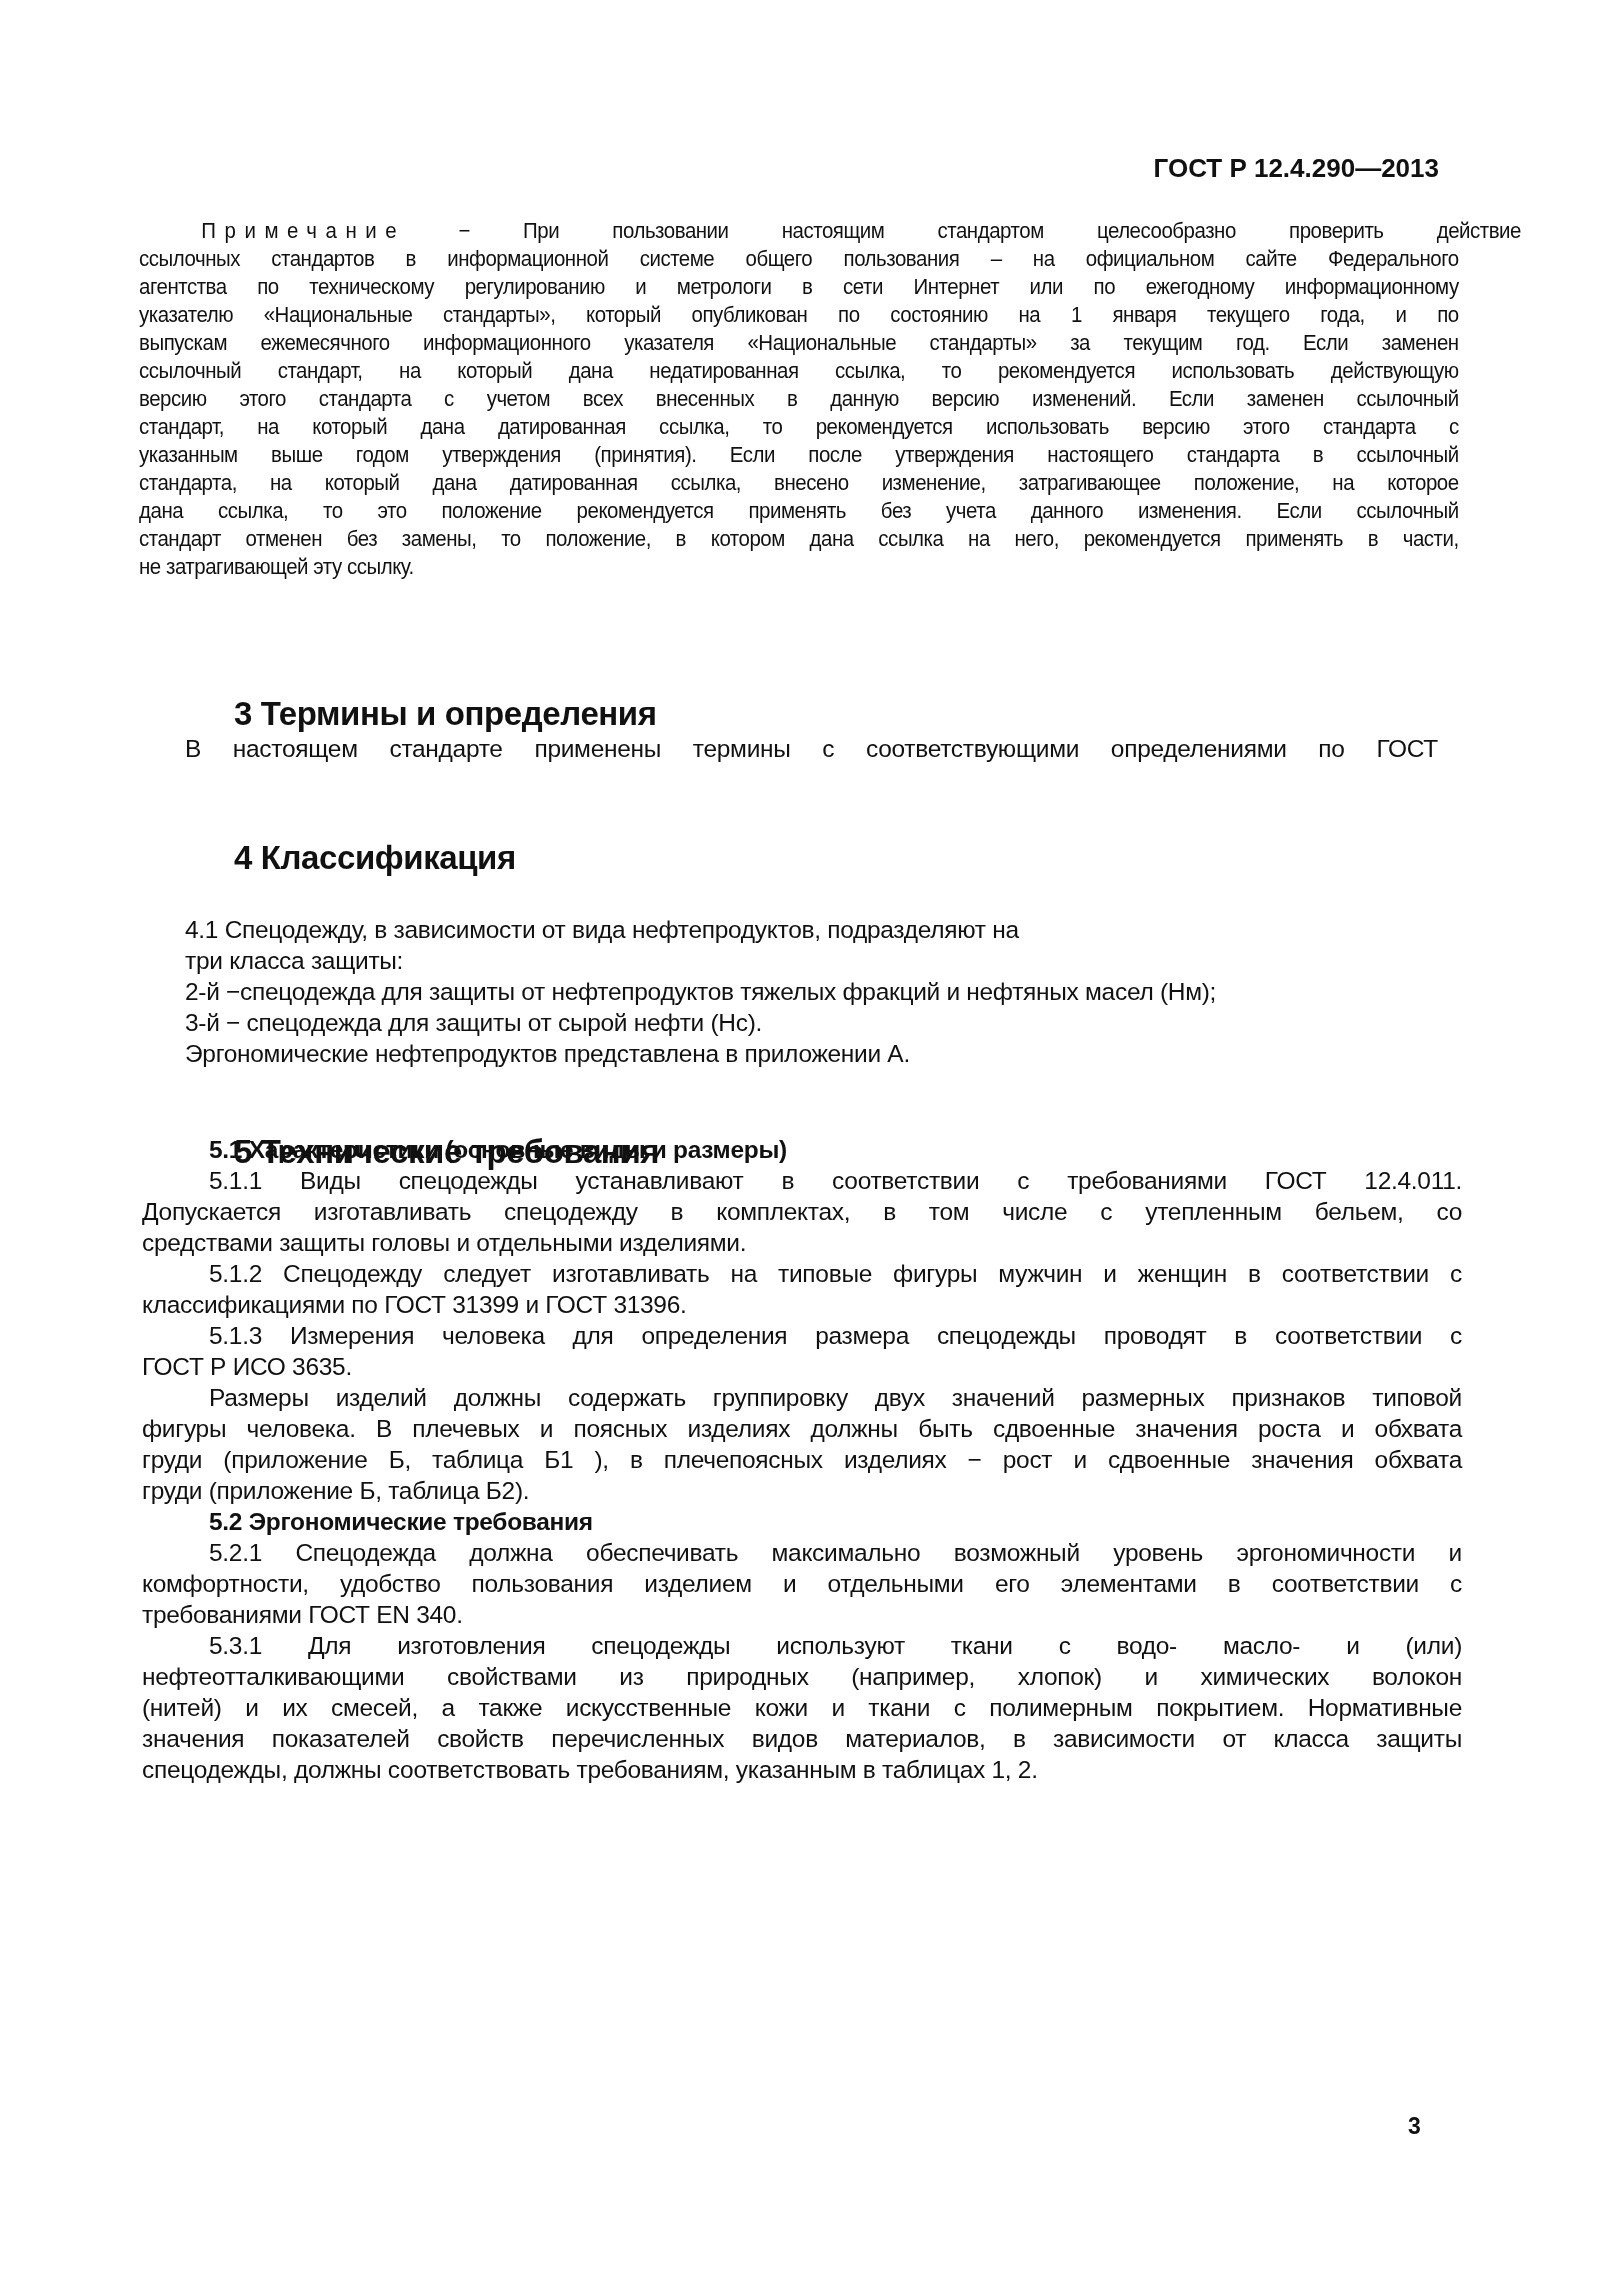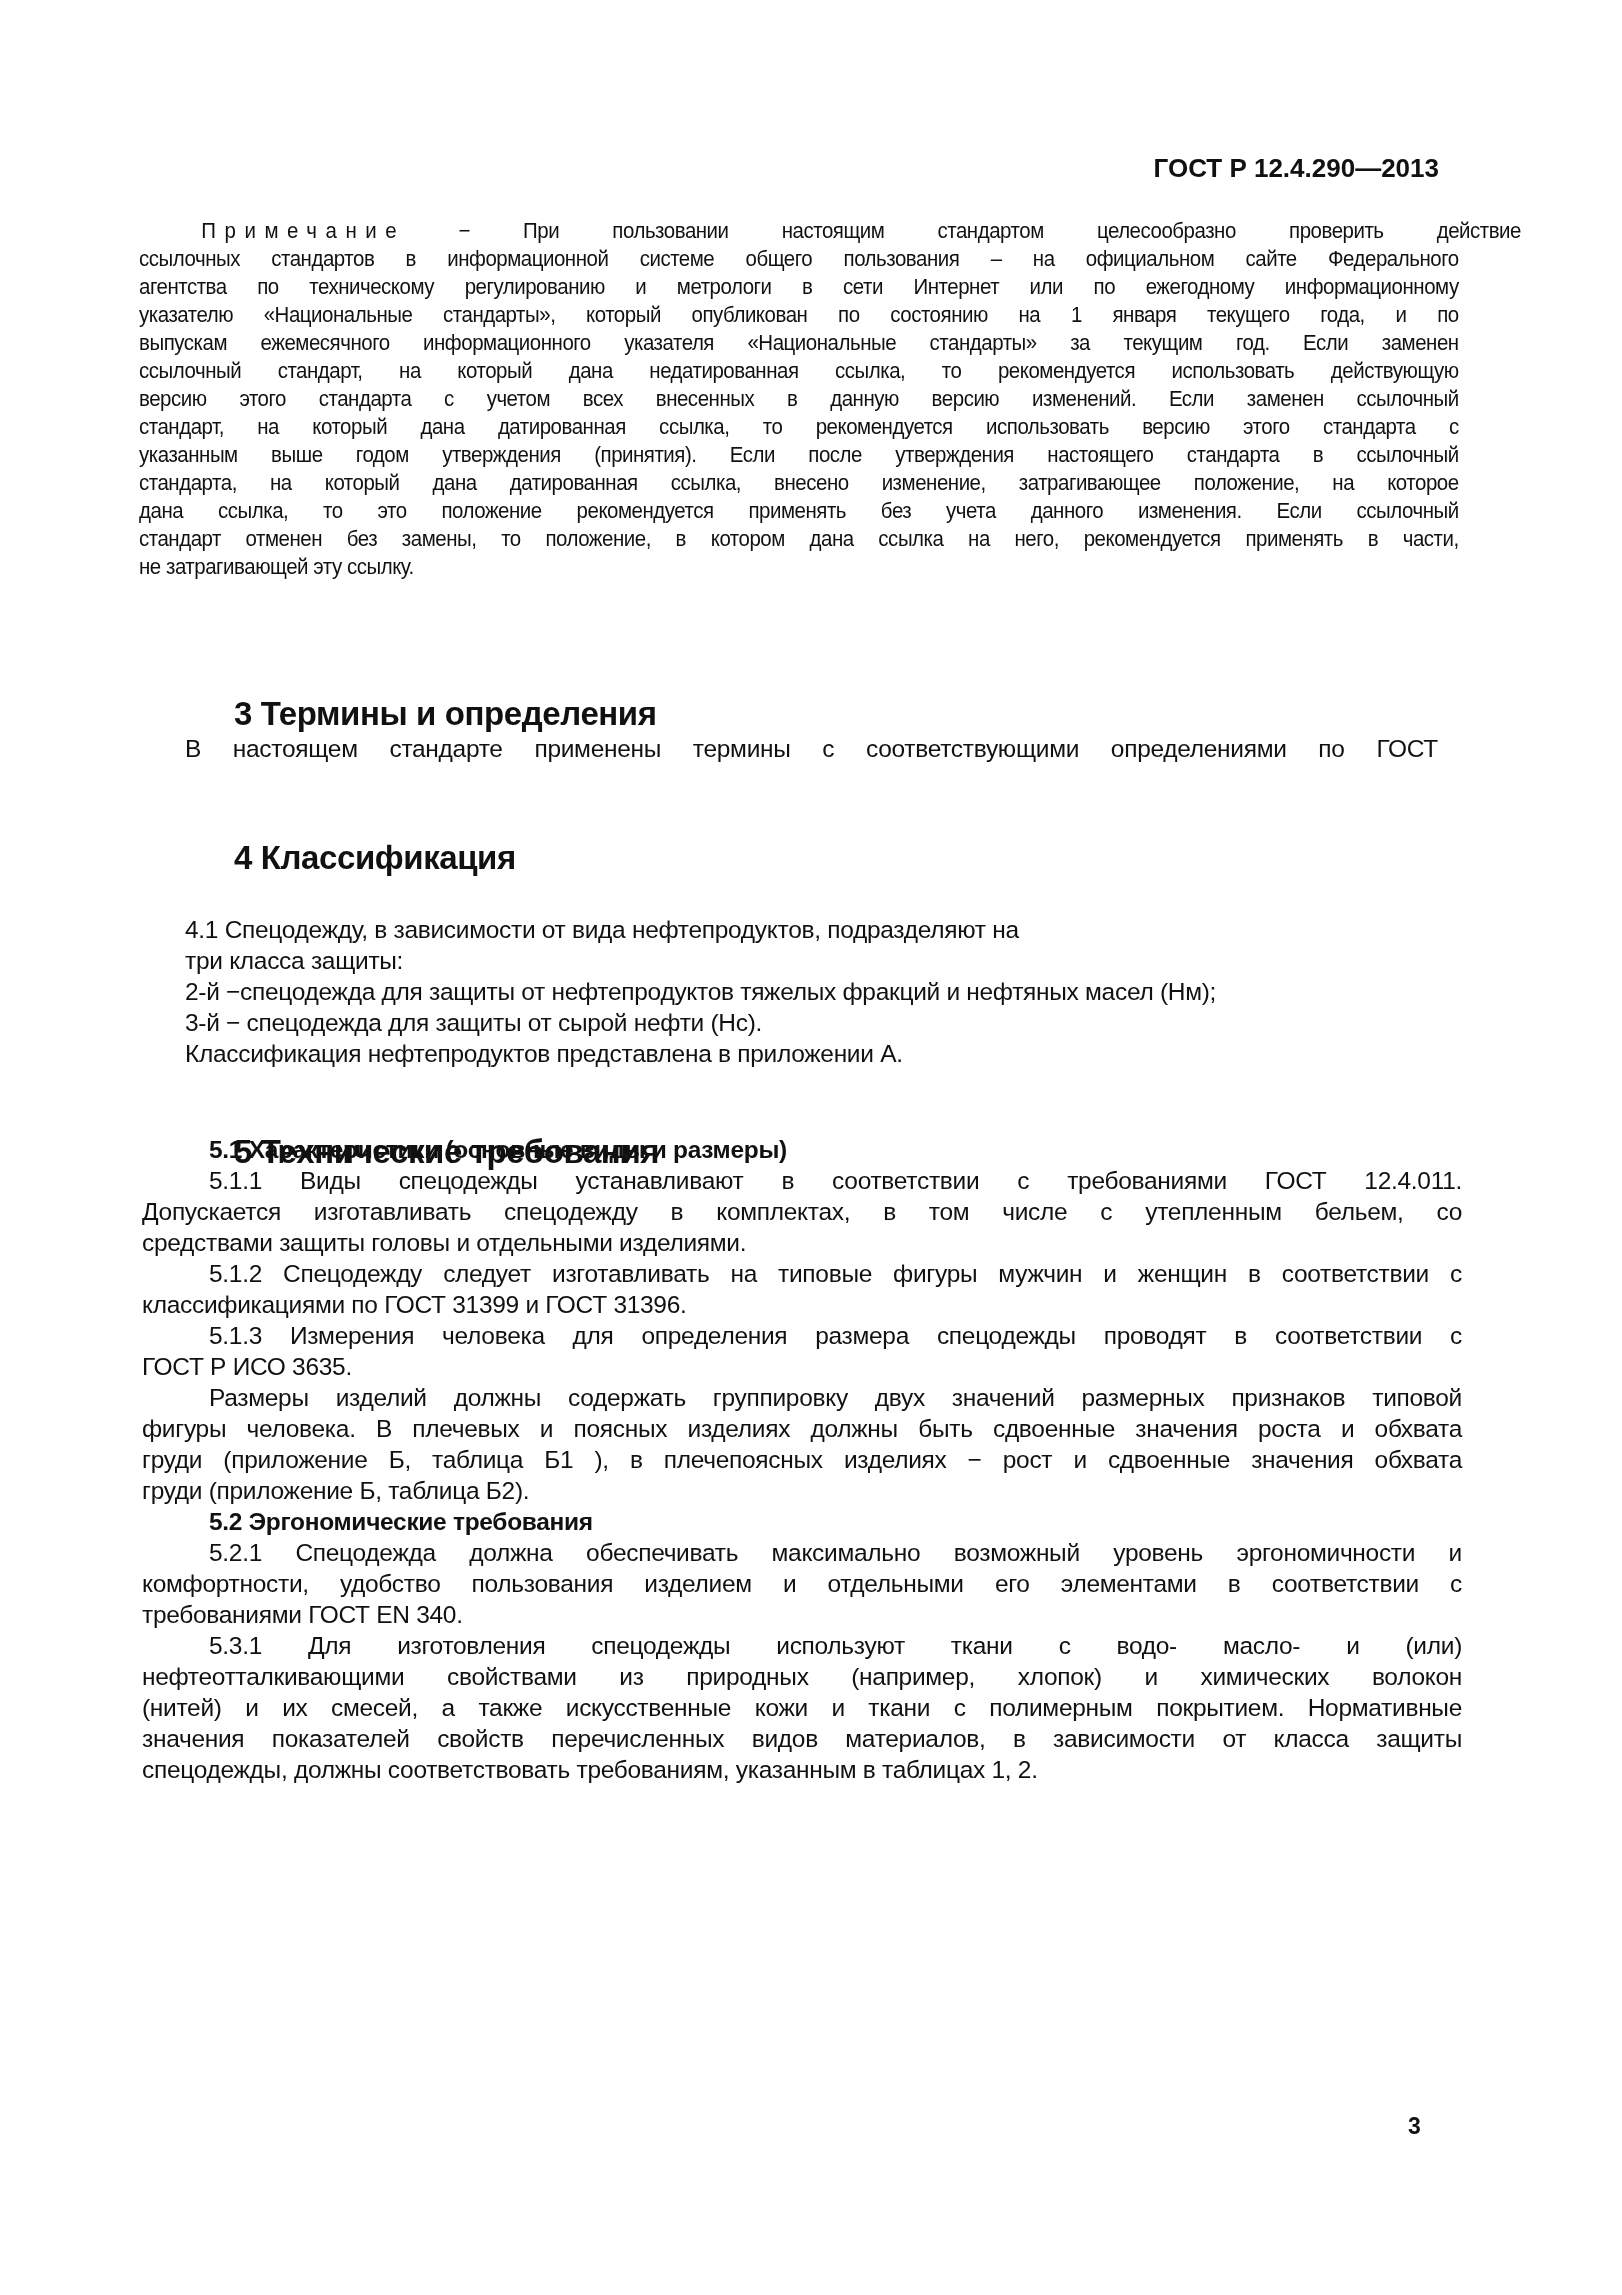--- a/index.html
+++ b/index.html
@@ -46,21 +46,21 @@
   <div class="block body" style="top:733px;">
     <span class="line ind">В настоящем стандарте применены термины с соответствующими определениями по ГОСТ</span>
   </div>
 
   <div class="h1" style="top:839px;">4 Классификация</div>
   <div class="block body" style="top:914px;">
     <span class="line ind last">4.1 Спецодежду, в зависимости от вида нефтепродуктов, подразделяют на</span>
     <span class="line ind last">три класса защиты:</span>
     <span class="line ind last">2-й −спецодежда для защиты от нефтепродуктов тяжелых фракций и нефтяных масел (Нм);</span>
     <span class="line ind last">3-й − спецодежда для защиты от сырой нефти (Нс).</span>
-    <span class="line ind last">Классификация нефтепродуктов представлена в приложении А.</span>
+    <span class="line ind last">Эргономические нефтепродуктов представлена в приложении А.</span>
   </div>
 
   <div class="h1" style="top:1133px;">5 Технические требования</div>
   <div class="block body" style="top:1134px;margin-left:24px;">
     <span class="line ind last h2">5.1 Характеристики  (основные виды и размеры)</span>
     <span class="line ind">5.1.1 Виды спецодежды устанавливают в соответствии с требованиями ГОСТ 12.4.011.</span>
     <span class="line">Допускается изготавливать спецодежду в комплектах, в том числе с утепленным бельем, со</span>
     <span class="line last">средствами защиты головы и отдельными изделиями.</span>
     <span class="line ind">5.1.2 Спецодежду следует изготавливать на типовые фигуры мужчин и женщин в соответствии с</span>
     <span class="line last">классификациями по ГОСТ 31399 и ГОСТ  31396.</span>

